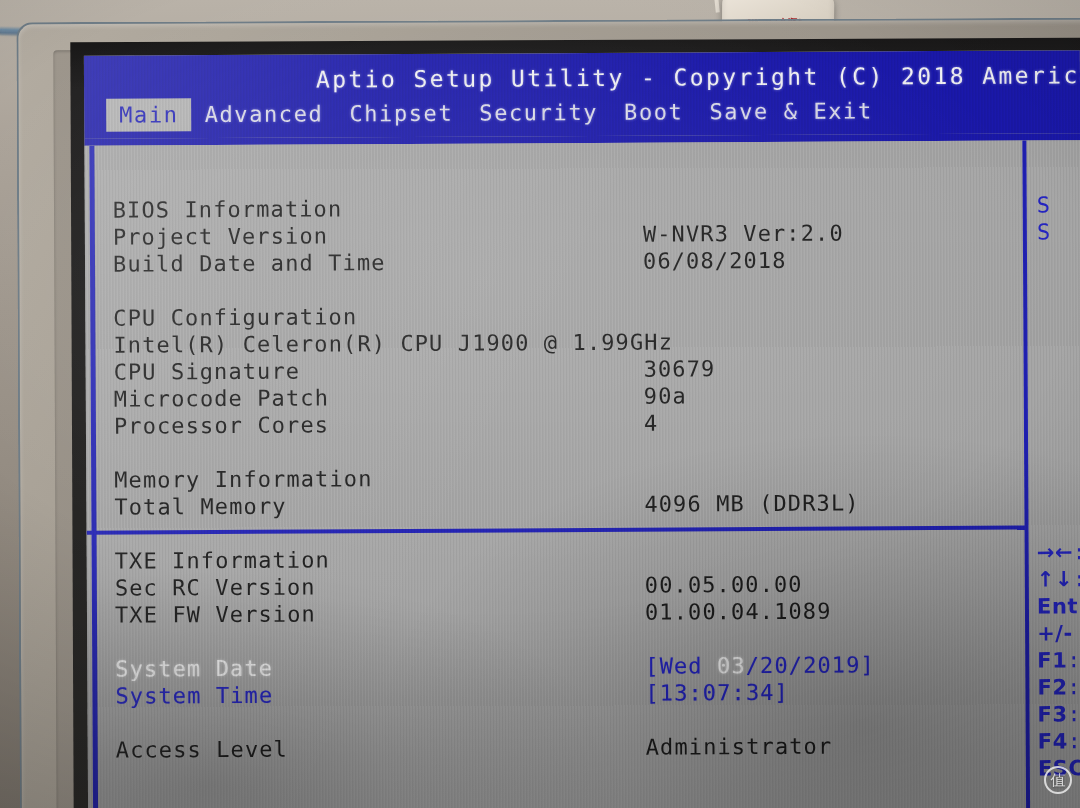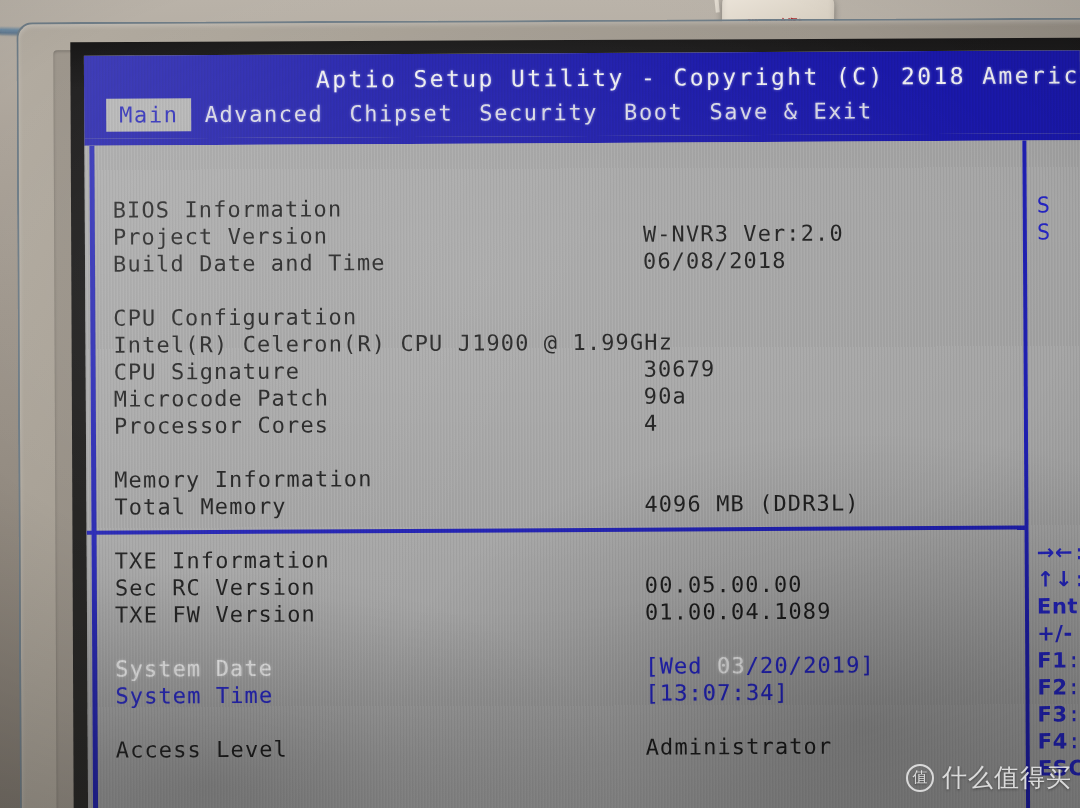--- a/index.html
+++ b/index.html
@@ -317,16 +317,15 @@
         <div class="help-key" style="top: 616px;"><span class="arrowglyph">ESC</span></div>
       </div>
   <div id="help-sep"></div>
     </div>
 
   <div id="screen-glare"></div>
 </div>
 
 <div id="watermark">
   <div id="wm-badge">值</div>
-  <div id="wm-text">什么值得买</div>
 </div>
 
 <div id="wall-vignette"></div>
 
 </body></html>

